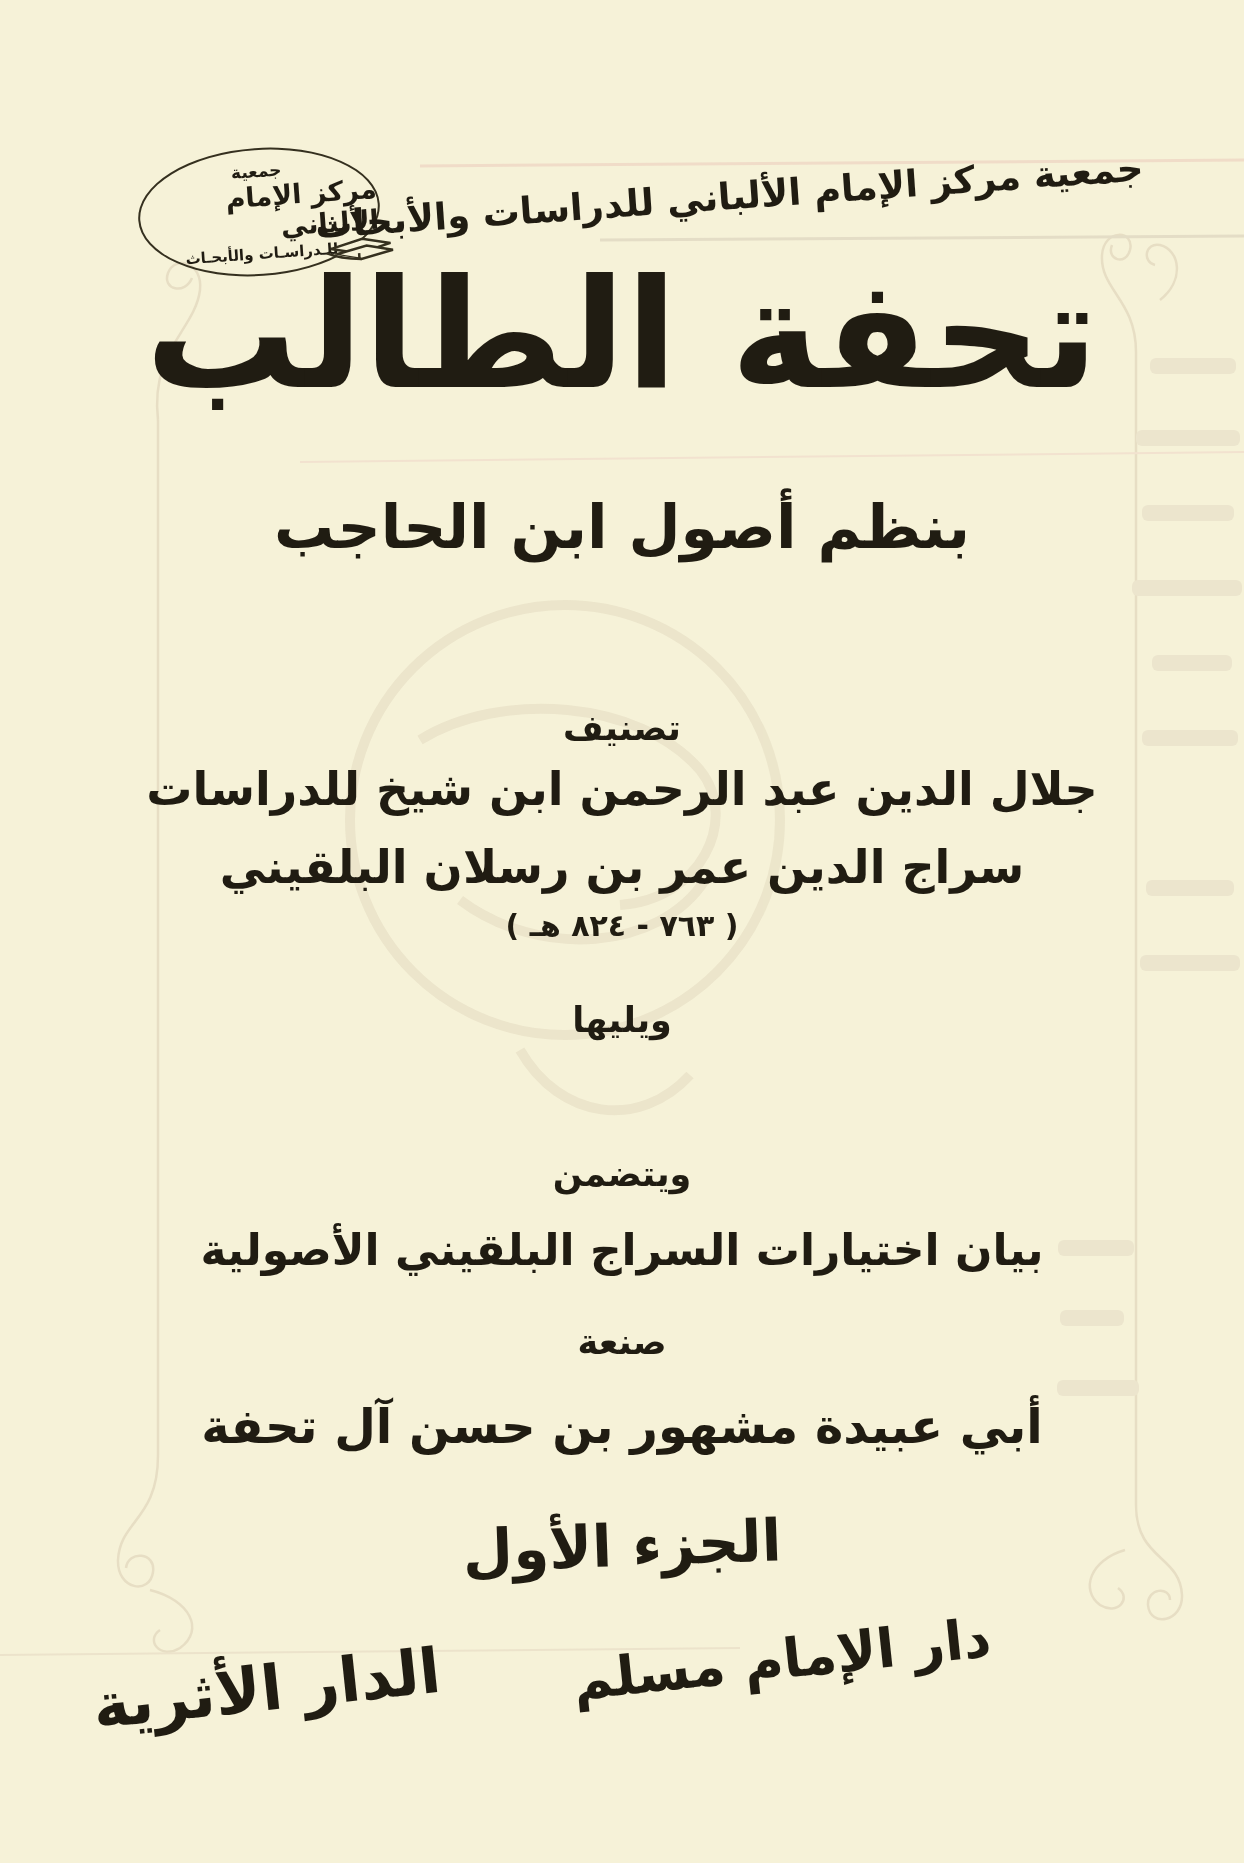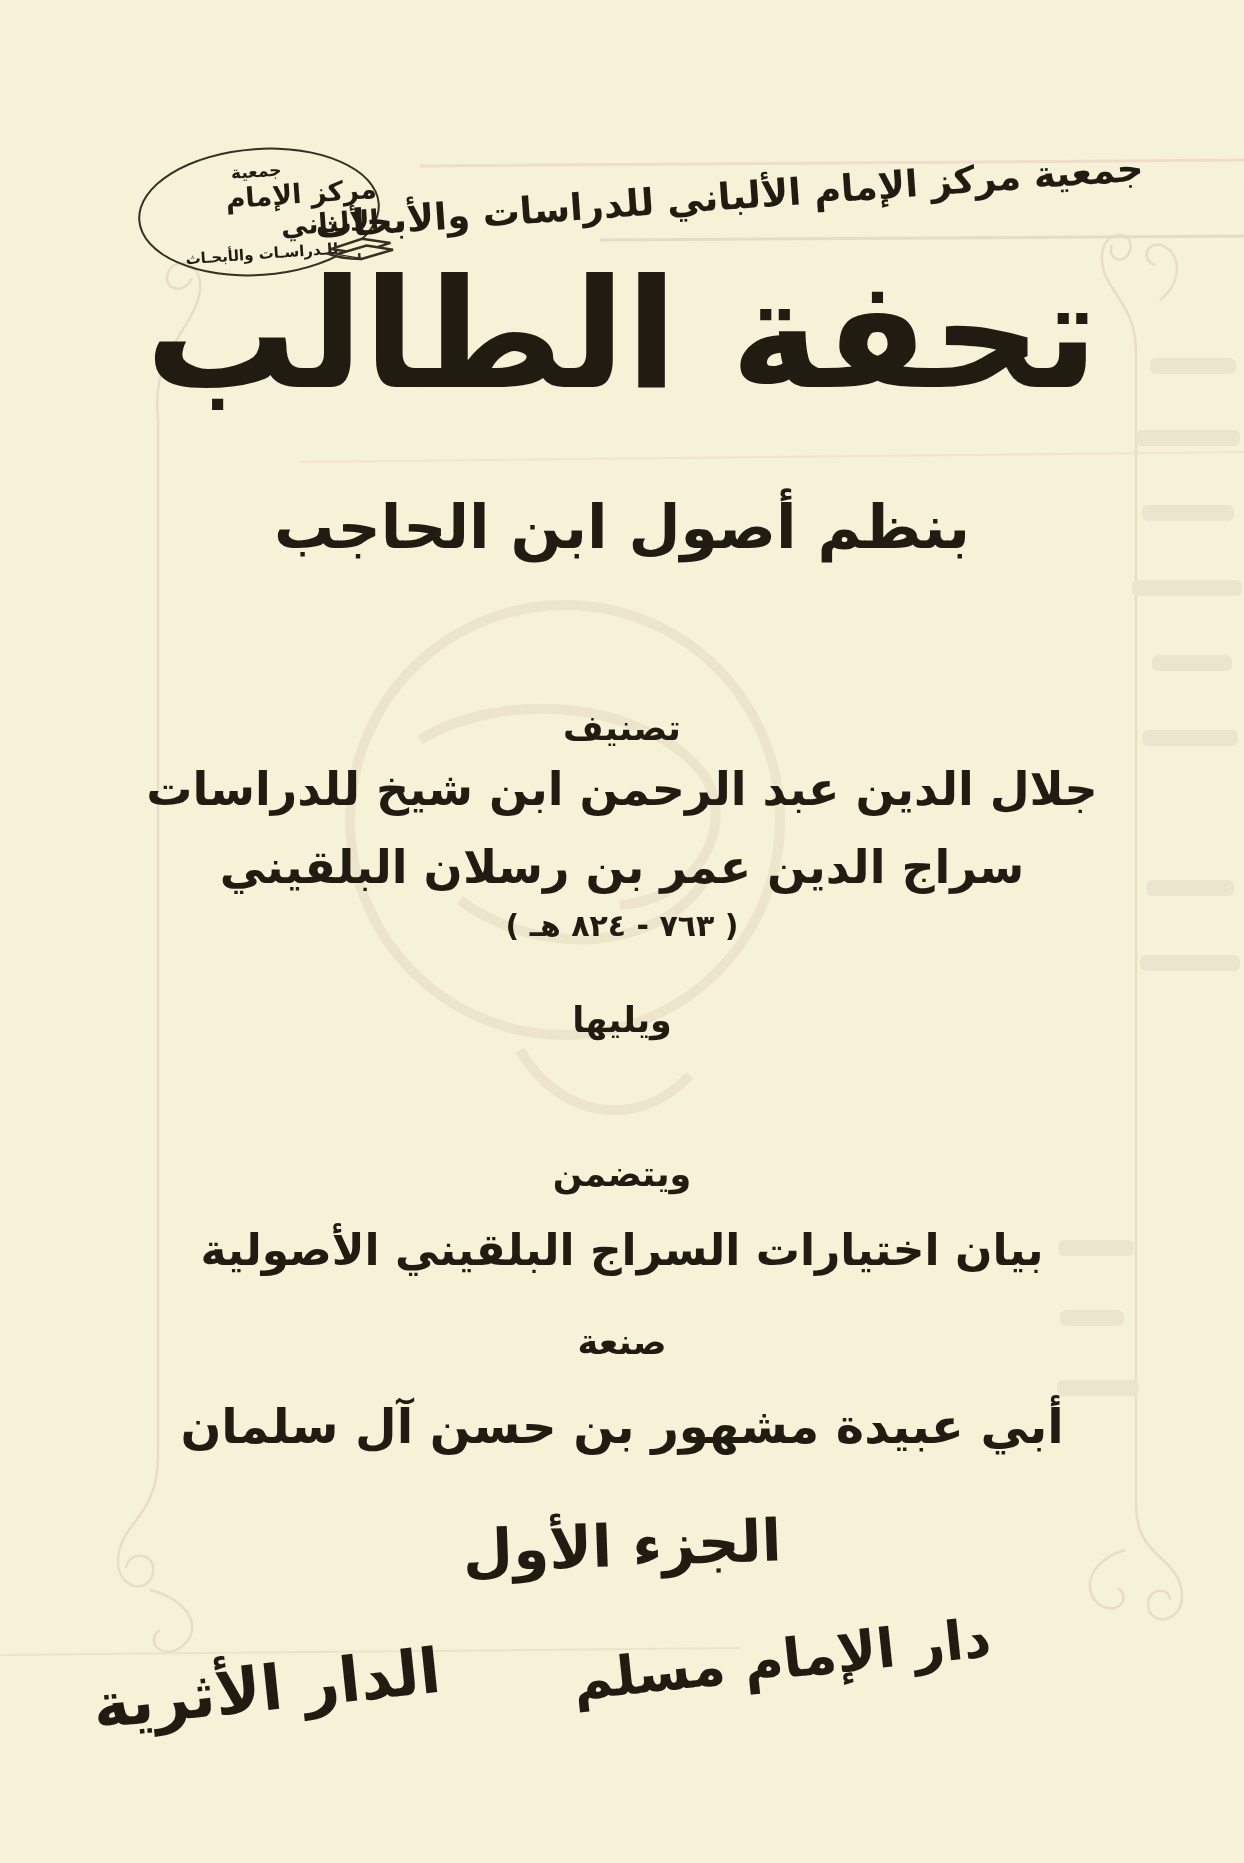--- a/index.html
+++ b/index.html
@@ -133,20 +133,20 @@
   <div class="abs center author-line rtl" style="top:762px;">جلال الدين عبد الرحمن ابن شيخ للدراسات</div>
   <div class="abs center author-line rtl" style="top:840px;">سراج الدين عمر بن رسلان البلقيني</div>
   <div class="abs center dates-line rtl" style="top:908px;">( ٧٦٣ - ٨٢٤ هـ )</div>
 
   <div class="abs center label-sm rtl" style="top:1000px;">ويليها</div>
 
   <div class="abs center label-sm rtl" style="top:1154px;">ويتضمن</div>
   <div class="abs center mid-line rtl" style="top:1224px;">بيان اختيارات السراج البلقيني الأصولية</div>
 
   <div class="abs center label-sm rtl" style="top:1322px;">صنعة</div>
-  <div class="abs center editor-name rtl" style="top:1398px;">أبي عبيدة مشهور بن حسن آل سلمان</div>
+  <div class="abs center editor-name rtl" style="top:1398px;">أبي عبيدة مشهور بن حسن آل تحفة</div>
 
   <div class="abs center volume rtl">الجزء الأول</div>
 
   <div class="abs publisher-right rtl">دار الإمام مسلم</div>
   <div class="abs publisher-left rtl">الدار الأثرية</div>
 
 </div>
 
 </body></html>

